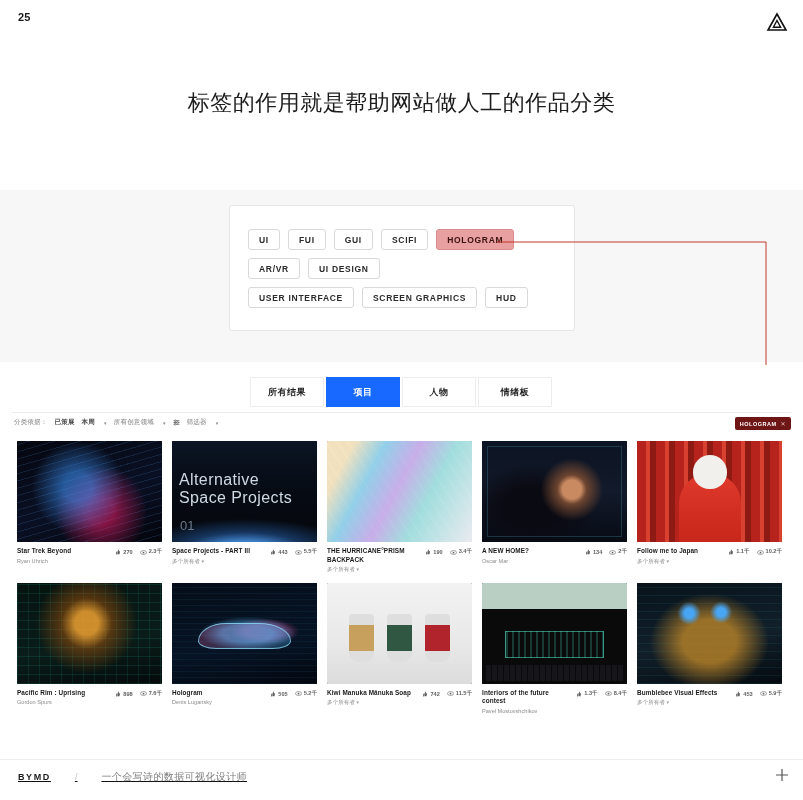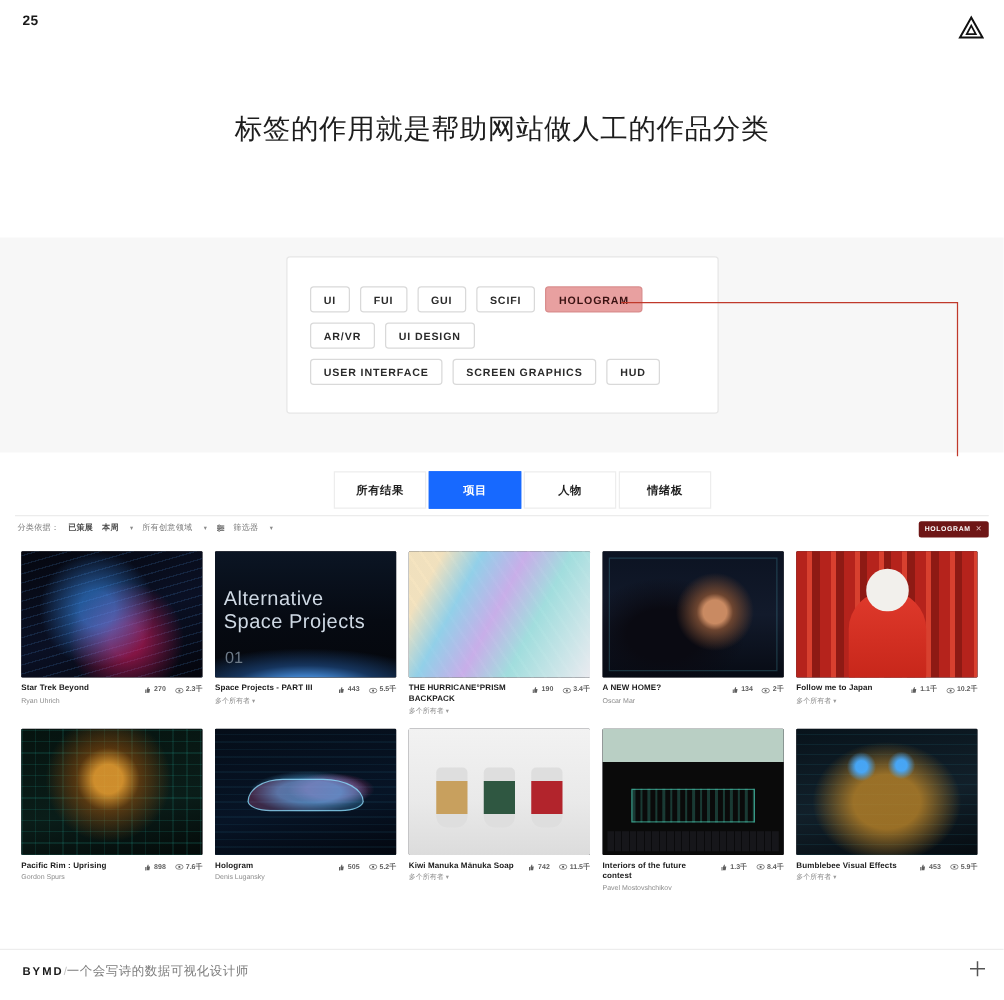--- a/index.html
+++ b/index.html
@@ -68,21 +68,21 @@
   .connector { position: absolute; left: 0; top: 0; width: 803px; height: 800px; pointer-events: none; }
 
   
   .tabs-strip {
     position: absolute; left: 12px; top: 365px; width: 779px; height: 48px;
     background: #ffffff;
     border-bottom: 1px solid #ececec;
   }
   .tabs {
     position: absolute; left: 250px; top: 377px;
-    display: flex; gap: 2px; margin-left: 17px;
+    display: flex; gap: 2px;
   }
   .tab {
     width: 74px; height: 30px;
     display: flex; align-items: center; justify-content: center;
     background: #fff; border: 1px solid #ededed;
     font-size: 9px; font-weight: 700; color: #1f1f1f;
     letter-spacing: .5px;
   }
   .tab.active { background: #1769ff; border-color: #1769ff; color: #fff; }
 
@@ -131,22 +131,23 @@
   }
   .card-owner .caret2 { font-size: 5px; color: #9a9a9a; }
   .stats { display: flex; gap: 7px; align-items: center; white-space: nowrap; padding-top: 1px; }
   .stat { display: flex; align-items: center; gap: 2px; font-size: 5.6px; font-weight: 700; color: #5e5e5e; }
   .stat svg { display: block; }
 
   
   .footer-rule { position: absolute; left: 0; top: 759px; width: 803px; height: 1px; background: #ededed; }
   .footer {
     position: absolute; left: 18px; top: 770px;
-    display: flex; align-items: center; gap: 0;
+    display: flex; align-items: center; gap: 24px;
     font-size: 9px;
+    text-decoration: underline;
   }
   .footer-brand { font-weight: 700; letter-spacing: 1.6px; color: #1a1a1a; }
   .footer-sep { color: #c4c4c4; }
   .footer-tagline { color: #7d7d7d; font-size: 10px; letter-spacing: .4px; }
   .footer-plus { position: absolute; right: 14px; top: 768px; width: 14px; height: 14px; }
 
   
   .art { position: absolute; inset: 0; }
   .art-startrek {
     background:

